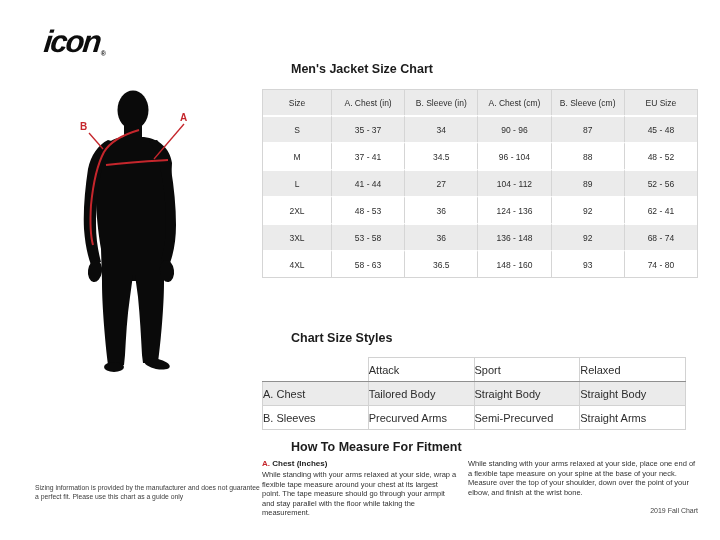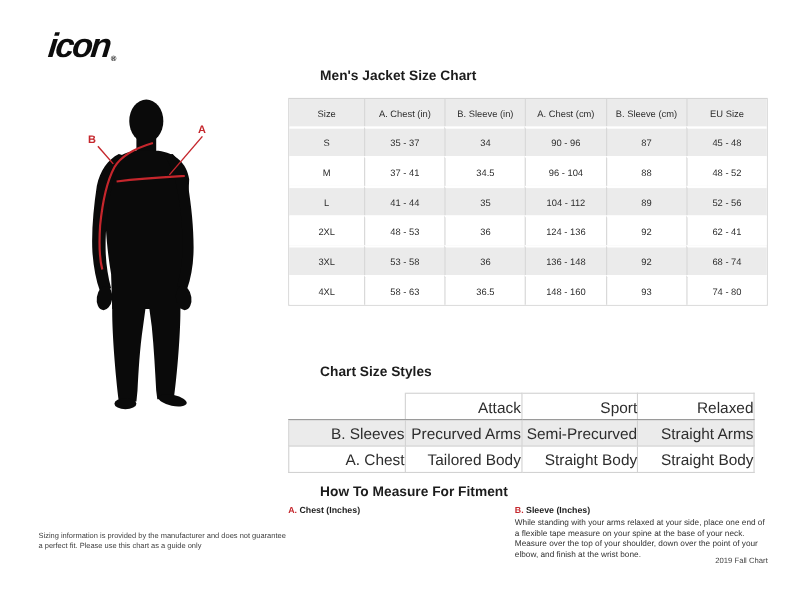--- a/index.html
+++ b/index.html
@@ -44,21 +44,21 @@
   .size-table th { height:25px; background:#ebebeb;margin-top:32px; }
   .size-table td { height:27px; border-top:2px solid #ffffff; }
   .size-table tbody tr:nth-child(odd)  td { background:#ebebeb; }
   .size-table tbody tr:nth-child(even) td { background:#ffffff; }
   .size-table th:first-child, .size-table td:first-child { width:68px; }
 
   
   .styles-table-wrap { position:absolute; left:262px; top:357px; width:424px; }
   .styles-table { border-collapse:collapse; }
   .styles-table th, .styles-table td {
-    font-size:14px; text-align:right; vertical-align:middle; color:#2d2d2d;
+    font-size:11px; text-align:left; vertical-align:middle; color:#2d2d2d;
     border:1px solid #d2d2d2; font-weight:normal; height:24px;
   }
   .styles-table th { background:#ffffff; border-bottom:1px solid #8f8f8f; }
   .styles-table th.corner { border-left:none; border-top:none; border-right:1px solid #d2d2d2; background:#fff; }
   .styles-table tbody tr:nth-child(1) td { background:#ebebeb; }
   .styles-table tbody tr:nth-child(2) td { background:#ffffff; border-top-color:#f2f2f2; }
 
   
   .measure-cols { position:absolute; left:262px; top:459px; width:438px; display:flex; }
   .measure-col-a { width:196px; margin-right:10px; }
@@ -140,21 +140,21 @@
             <td>M</td>
             <td>37 - 41</td>
             <td>34.5</td>
             <td>96 - 104</td>
             <td>88</td>
             <td>48 - 52</td>
           </tr>
           <tr>
             <td>L</td>
             <td>41 - 44</td>
-            <td>35</td>
+            <td>27</td>
             <td>104 - 112</td>
             <td>89</td>
             <td>52 - 56</td>
           </tr>
           <tr>
             <td>2XL</td>
             <td>48 - 53</td>
             <td>36</td>
             <td>124 - 136</td>
             <td>92</td>
@@ -186,48 +186,45 @@
         <thead>
           <tr>
             <th class="corner"></th>
             <th>Attack</th>
             <th>Sport</th>
             <th>Relaxed</th>
           </tr>
         </thead>
         <tbody>
           <tr>
+            <td>A. Chest</td>
+            <td>Tailored Body</td>
+            <td>Straight Body</td>
+            <td>Straight Body</td>
+          </tr>
+          <tr>
             <td>B. Sleeves</td>
             <td>Precurved Arms</td>
             <td>Semi-Precurved</td>
             <td>Straight Arms</td>
-          </tr>
-          <tr>
-            <td>A. Chest</td>
-            <td>Tailored Body</td>
-            <td>Straight Body</td>
-            <td>Straight Body</td>
           </tr>
         </tbody>
       </table>
   </div>
 
   <div class="section-title" id="measure-title">How To Measure For Fitment</div>
   <div class="measure-cols">
     <div class="measure-col-a">
       <div class="measure-label">
         <span class="prefix">A.</span>
         <span>Chest (Inches)</span>
       </div>
+      <div class="measure-body">While standing with your arms relaxed at your side, wrap a flexible tape measure around your chest at its largest point. The tape measure should go through your armpit and stay parallel with the floor while taking the measurement.</div>
     </div>
     <div class="measure-col-b">
-      <div class="measure-label">
-        <span class="prefix">B.</span>
-        <span>Sleeve (Inches)</span>
-      </div>
       <div class="measure-body">While standing with your arms relaxed at your side, place one end of a flexible tape measure on your spine at the base of your neck. Measure over the top of your shoulder, down over the point of your elbow, and finish at the wrist bone.</div>
     </div>
   </div>
 
   <div class="disclaimer">Sizing information is provided by the manufacturer and does not guarantee a perfect fit. Please use this chart as a guide only</div>
   <div class="edition">2019 Fall Chart</div>
 
 </div>
 
 </body></html>

